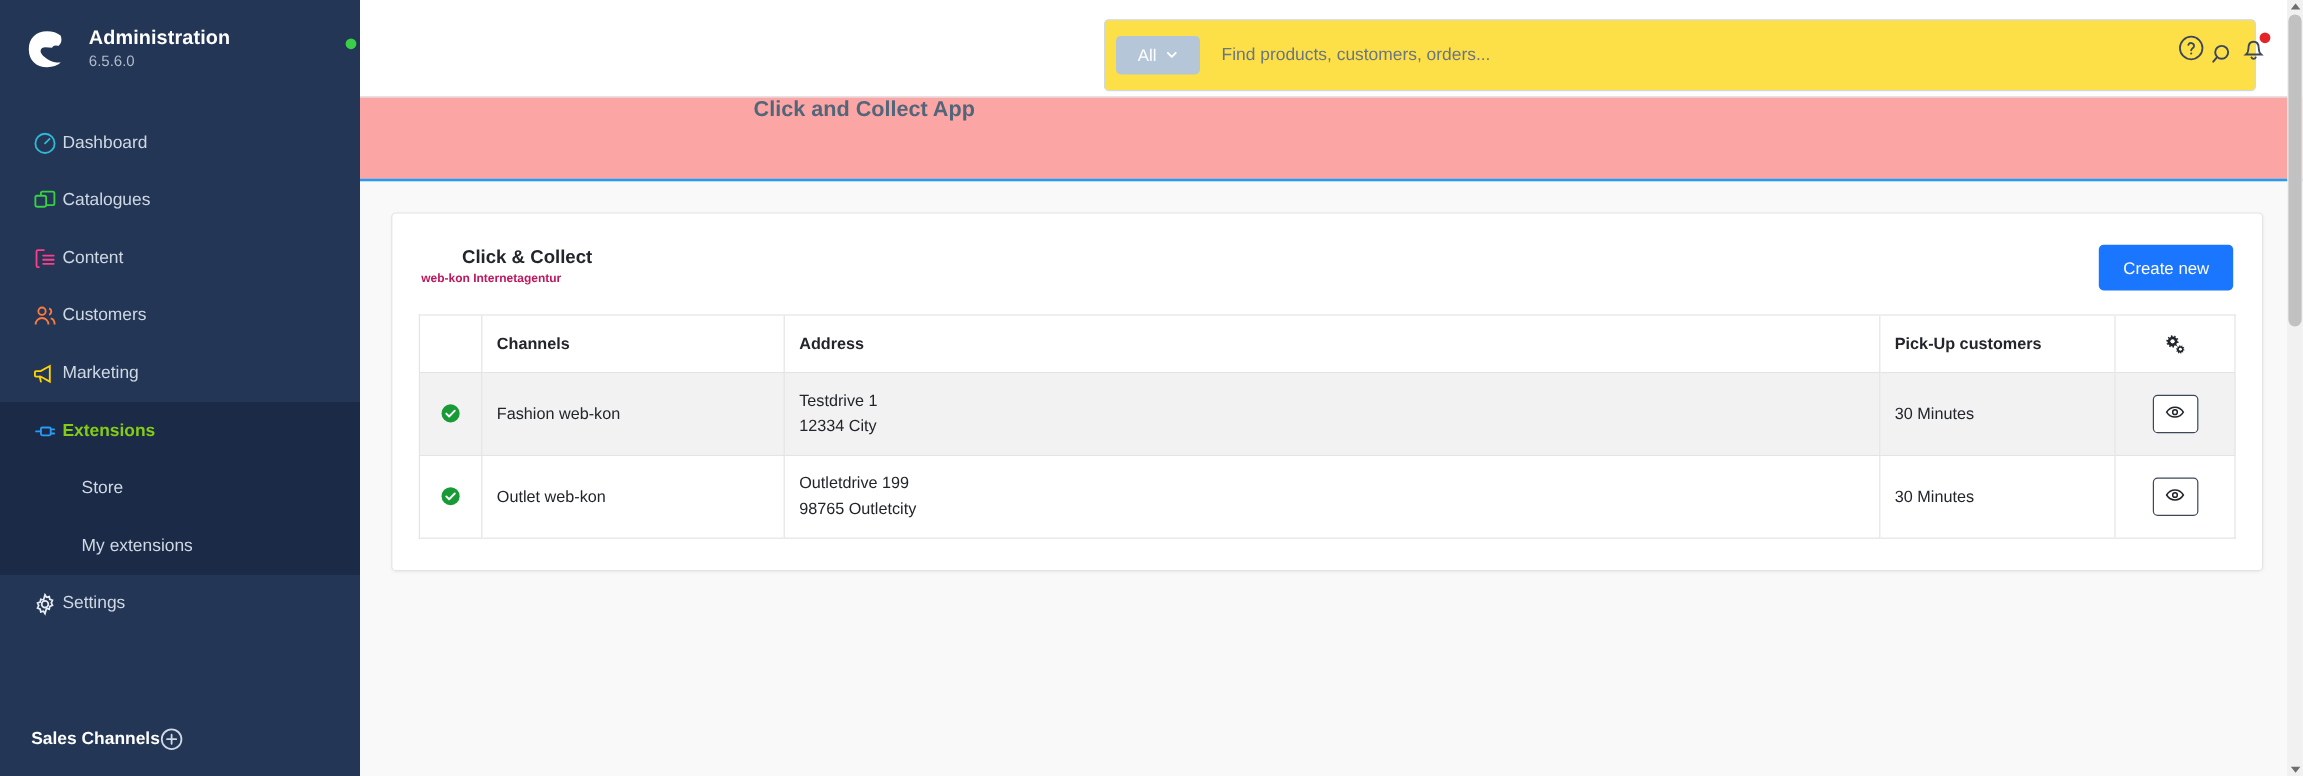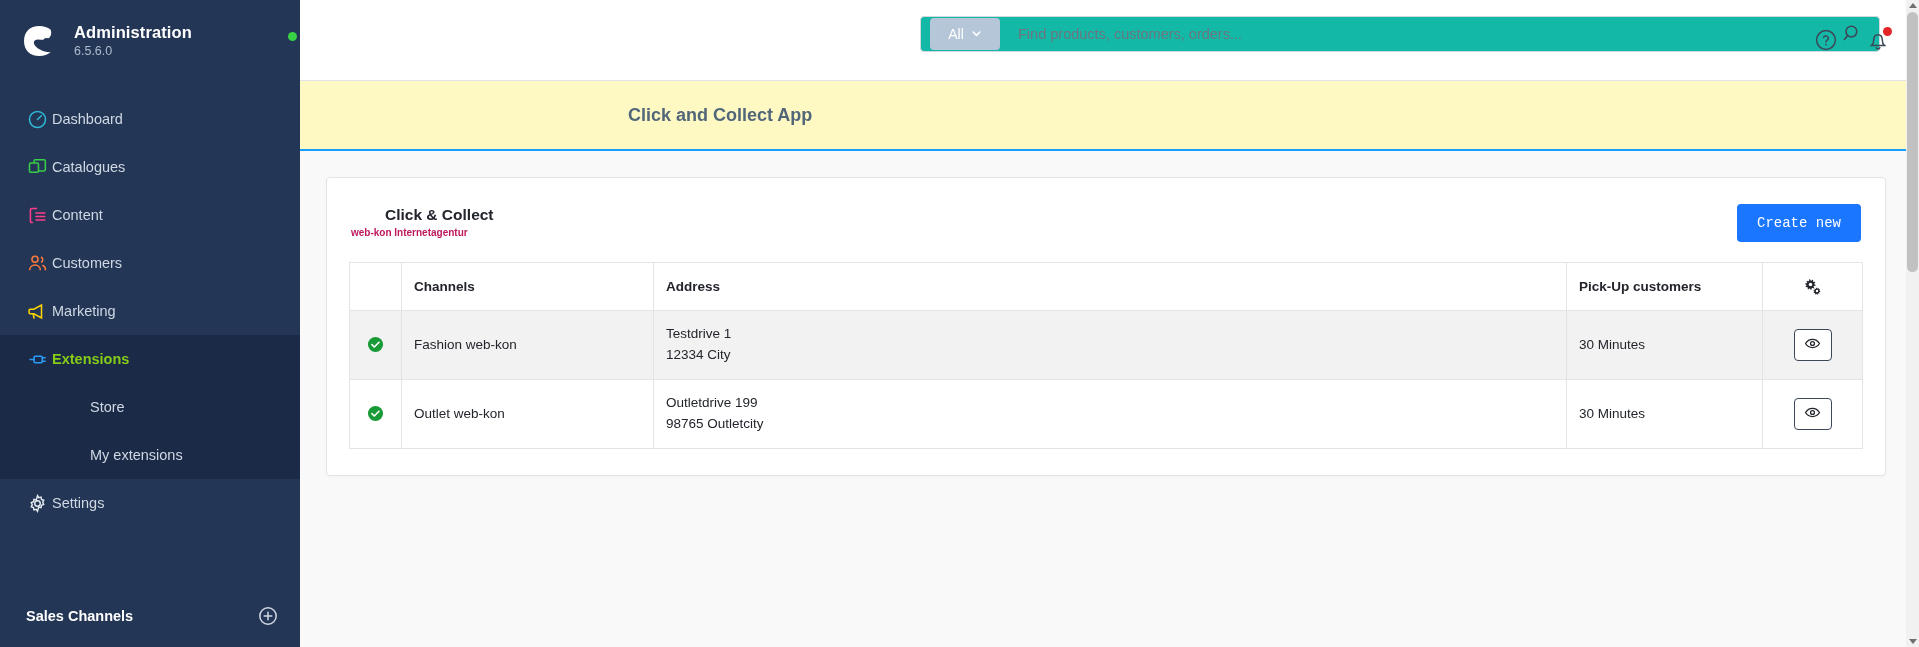--- a/index.html
+++ b/index.html
@@ -33,86 +33,86 @@
   .nav-item {
     display: flex; align-items: center; gap: 4px;
     height: 48px; padding-left: 26px; cursor: pointer;
     font-size: 14.5px; color: #cfd8e3;
   }
   .nav-item .ico { width: 22px; height: 22px; flex: none; display: flex; align-items: center; justify-content: center; }
   .nav-item.active-group { background: #1b2b47; }
   .nav-item.active-group .nav-label { color: #84cc16; font-weight: bold; }
   .nav-sub {
     display: flex; align-items: center; height: 48px;
-    padding-left: 90px; font-size: 14.5px; color: #cfd8e3;
+    padding-left: 68px; font-size: 14.5px; color: #cfd8e3;
     background: #1b2b47; cursor: pointer;
   }
   .sub-wrap { background: #1b2b47; }
   .sales-channels {
     margin-top: auto; padding: 0 22px 0 26px;
-    height: 62px; display: flex; align-items: center; justify-content: space-between;
+    height: 62px; display: flex; align-items: center; 
     font-size: 14.5px; font-weight: bold; color: #ffffff;
   }
   .plus-circle { width: 20px; height: 20px; }
 
   
   .main { flex: 1; display: flex; flex-direction: column; background: #f9f9f9; min-width: 0; position: relative; }
 
   .topbar {
     height: 81px; background: #ffffff;
     display: flex; align-items: center;
     border-bottom: 1px solid #e0e4e8;
     padding: 0 28px 0 0;
     position: relative;
   }
   .search-wrap {
     position: absolute; left: 620px; top: 16px;
-    width: 960px; height: 36px;
-    border: 1px solid #d1d9e0; border-radius: 4px; background: #14b8a6;
+    width: 960px; height: 60px;
+    border: 1px solid #d1d9e0; border-radius: 4px; background: #fde047;
     display: flex; align-items: center; padding: 0 14px 0 9px;
   }
   .search-pill {
     background: #b6c6d9; color: #ffffff; border-radius: 4px;
     height: 32px; min-width: 70px; display: flex; align-items: center; justify-content: center;
     gap: 7px; font-size: 14px; padding: 0 11px; cursor: pointer;
   }
   .search-input {
     flex: 1; border: 0; outline: 0; font-size: 14.5px;
     color: #4a545b; padding-left: 18px; background: transparent;
     font-family: "Liberation Sans", sans-serif;
   }
   .search-input::placeholder { color: #6b7680; }
   .search-btn { width: 24px; height: 24px; cursor: pointer; flex: none; }
   .topbar-right { margin-left: auto; display: flex; align-items: center; gap: 26px; }
   .icon-btn { width: 26px; height: 26px; cursor: pointer; position: relative; }
   .bell-dot { position: absolute; right: -1px; top: 0px; width: 9px; height: 9px; border-radius: 50%; background: #e52427; }
 
   .pagehead {
-    height: 70px; background: #fef9c3;
-    display: flex; align-items: center;
+    height: 70px; background: #fca5a5;
+    display: flex; align-items: flex-start;
     border-bottom: 2px solid #189eff;
     padding-left: 328px;
   }
   .page-title { font-size: 18px; color: #52667a; }
 
   .content { flex: 1; padding: 26px 28px 0 26px; overflow: hidden; position: relative; }
 
   .card {
     background: #ffffff; border: 1px solid #e4e4e4; border-radius: 4px;
     box-shadow: 0 1px 3px rgba(0,0,0,.04);
     padding: 22px 22px 26px 22px;
     max-width: 1560px;
   }
   .card-head { display: flex; align-items: flex-start; justify-content: space-between; padding: 4px 2px 20px 2px; }
   .card-title { font-size: 15.5px; font-weight: bold; color: #22252b; line-height: 1.45; margin-left: 34px; }
   .card-sub { font-size: 10px; font-weight: bold; color: #be185d; line-height: 1.45; }
   .btn-primary {
     background: #1a75ff; color: #ffffff; border: 0; border-radius: 4px;
     font-size: 14px; padding: 11px 20px; cursor: pointer;
-    font-family: Liberation Mono, monospace;
+    font-family: Liberation Sans, sans-serif;
   }
 
   table.grid { width: 100%; border-collapse: collapse; border: 1px solid #e4e4e4; }
   table.grid th {
     text-align: left; font-size: 13.5px; font-weight: bold; color: #22252b;
     padding: 15px 12px; border-right: 1px solid #e4e4e4; border-bottom: 1px solid #e4e4e4;
     background: #ffffff; white-space: nowrap;
   }
   table.grid th:last-child { border-right: 0; }
   table.grid td {

